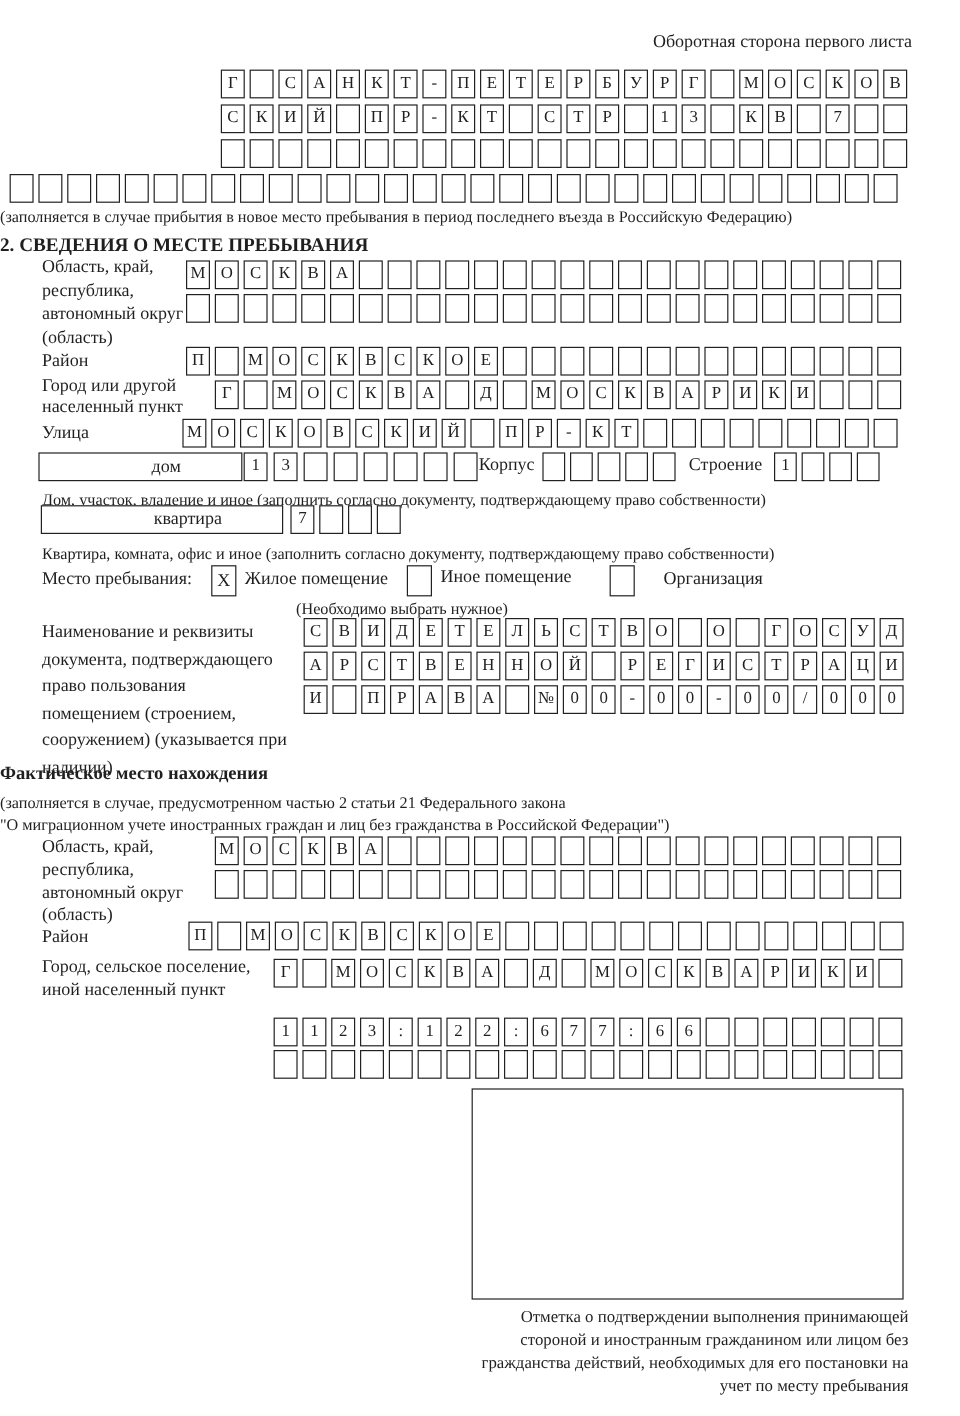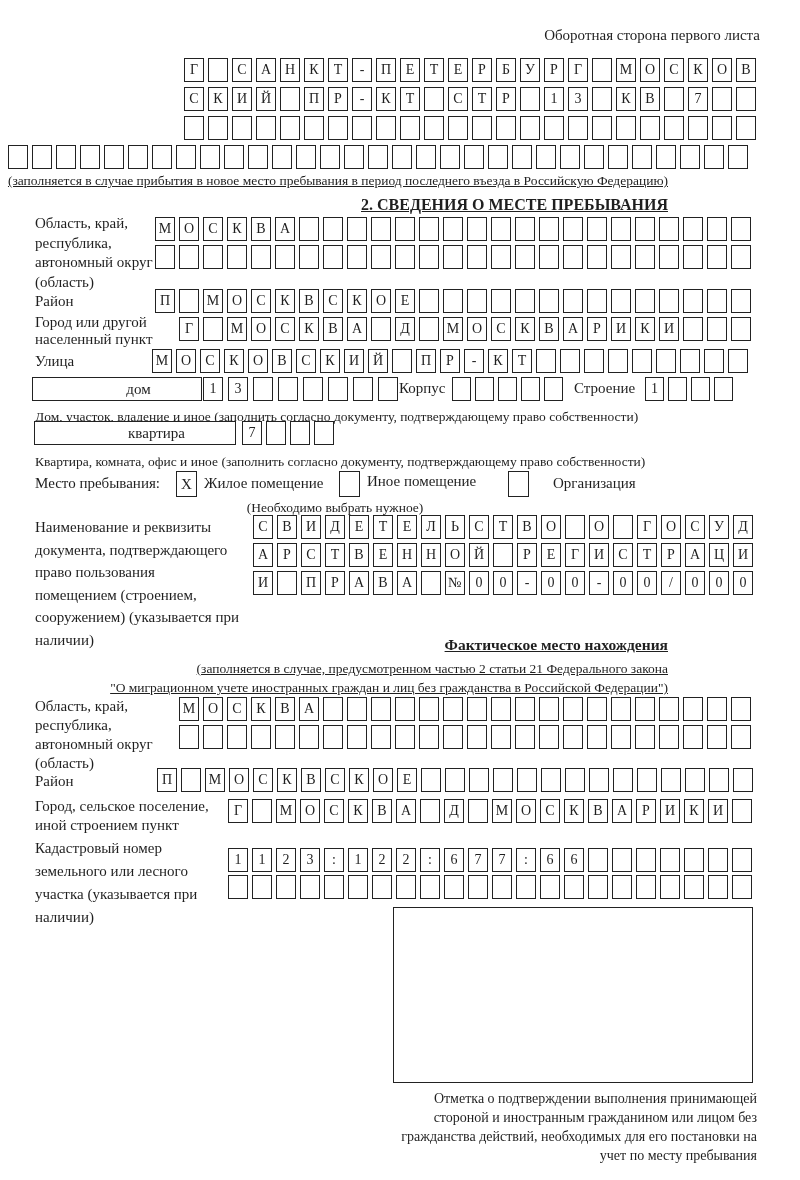--- a/index.html
+++ b/index.html
@@ -1,20 +1,20 @@
 <!DOCTYPE html>
 <html><head>
 <meta charset="utf-8">
 <style>
   html,body{margin:0;padding:0;background:#fff;}
   .page{position:relative;width:800px;height:1180px;background:#ffffff;
         font-family:"Liberation Serif","DejaVu Serif",serif;color:#1f1f1f;overflow:hidden;}
   .lbl{position:absolute;font-size:15px;line-height:19px;}
   .note{position:absolute;font-size:13.5px;line-height:17px;}
-  .center{left:0;width:668px;text-align:right;text-decoration:underline;}
+  .center{left:0;width:668px;text-align:left;}
   .title{position:absolute;font-weight:bold;}
   .cellrow{position:absolute;display:flex;}
   .cell{width:20px;height:24px;margin-right:4px;border:1.5px solid #222;box-sizing:border-box;
         display:flex;align-items:center;justify-content:center;font-size:14px;background:#fff;flex:none;}
   .cellrow.narrow .cell{margin-right:5px;}
   .cellrow.kcell .cell{width:19px;}
   .widebox{position:absolute;height:24px;border:1.5px solid #222;box-sizing:border-box;
         display:flex;align-items:center;justify-content:center;font-size:15px;background:#fff;padding-left:43px;}
   .checkbox{position:absolute;width:21px;height:26px;border:1.5px solid #222;box-sizing:border-box;
         display:flex;align-items:center;justify-content:center;font-size:15px;background:#fff;}
@@ -481,21 +481,21 @@
       <span class="cell"></span>
       <span class="cell"></span>
       <span class="cell"></span>
       <span class="cell"></span>
       <span class="cell"></span>
       <span class="cell"></span>
       <span class="cell"></span>
       <span class="cell"></span>
     </div>
 
-  <div class="lbl" style="left:35px;top:797px;width:200px;line-height:19px">Город, сельское поселение, иной строением пункт</div>
+  <div class="lbl" style="left:35px;top:797px;width:200px;line-height:19px">Город, сельское поселение, иной населенный пункт</div>
   <div class="cellrow" style="left:228px;top:799px">
       <span class="cell">Г</span>
       <span class="cell"></span>
       <span class="cell">М</span>
       <span class="cell">О</span>
       <span class="cell">С</span>
       <span class="cell">К</span>
       <span class="cell">В</span>
       <span class="cell">А</span>
       <span class="cell"></span>
@@ -507,21 +507,20 @@
       <span class="cell">К</span>
       <span class="cell">В</span>
       <span class="cell">А</span>
       <span class="cell">Р</span>
       <span class="cell">И</span>
       <span class="cell">К</span>
       <span class="cell">И</span>
       <span class="cell"></span>
     </div>
 
-  <div class="lbl" style="left:35px;top:837px;width:180px;line-height:23px">Кадастровый номер земельного или лесного участка (указывается при наличии)</div>
   <div class="cellrow" style="left:228px;top:848px">
       <span class="cell">1</span>
       <span class="cell">1</span>
       <span class="cell">2</span>
       <span class="cell">3</span>
       <span class="cell">:</span>
       <span class="cell">1</span>
       <span class="cell">2</span>
       <span class="cell">2</span>
       <span class="cell">:</span>

